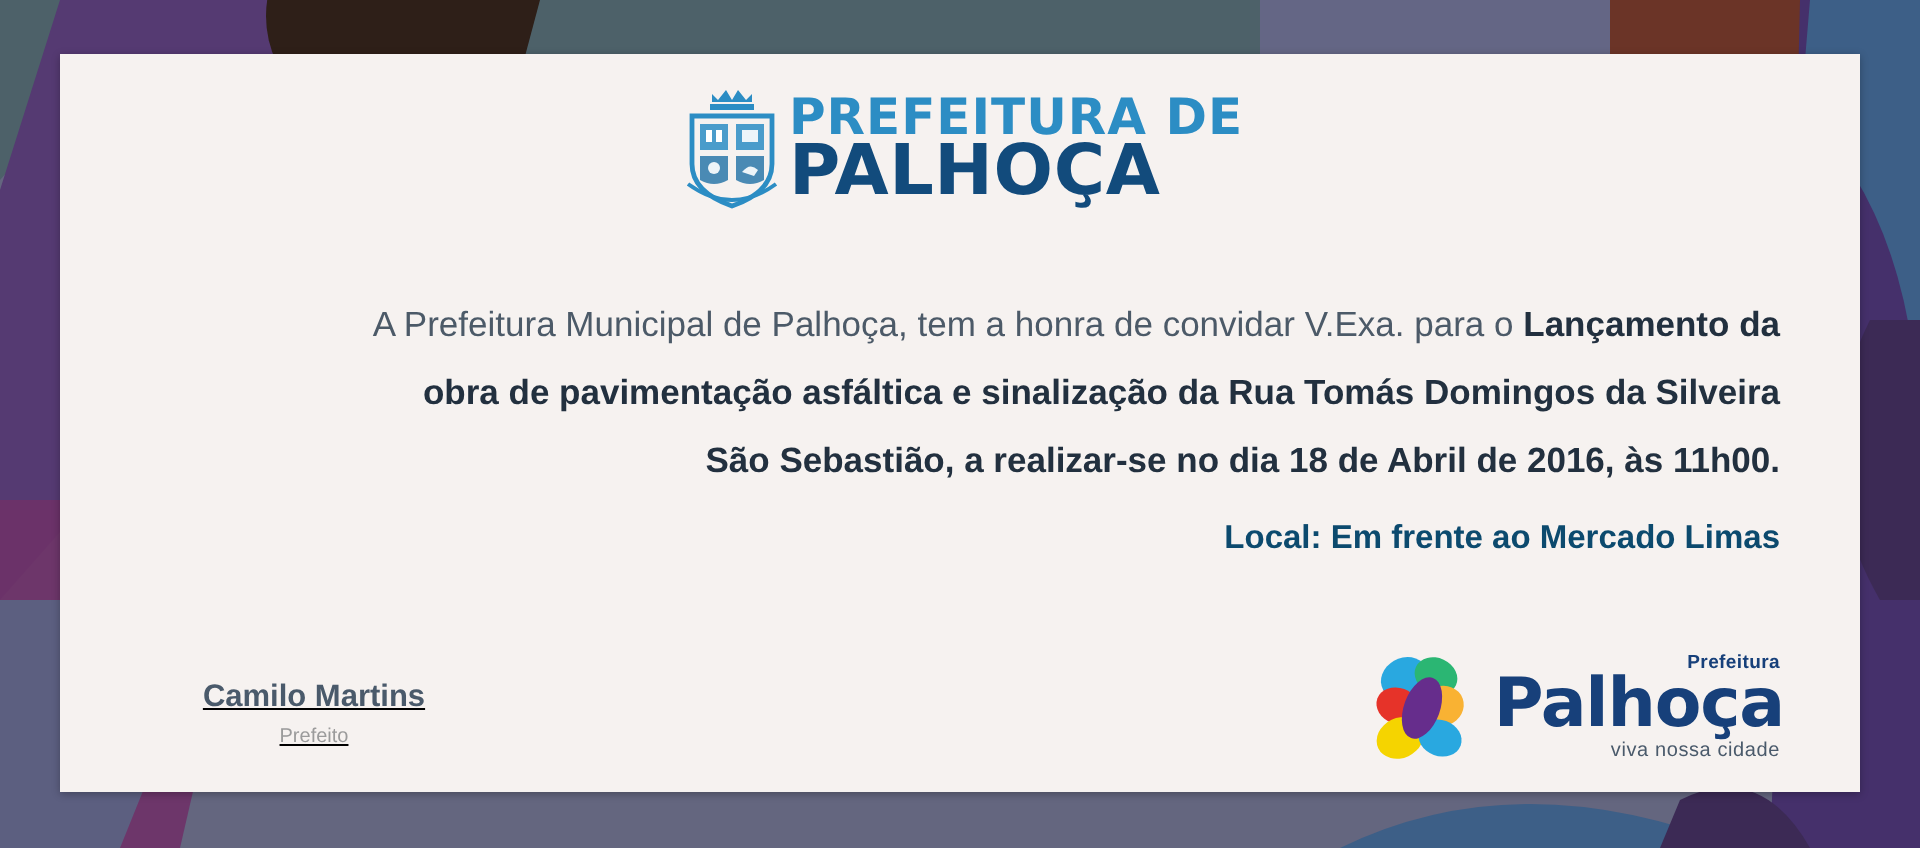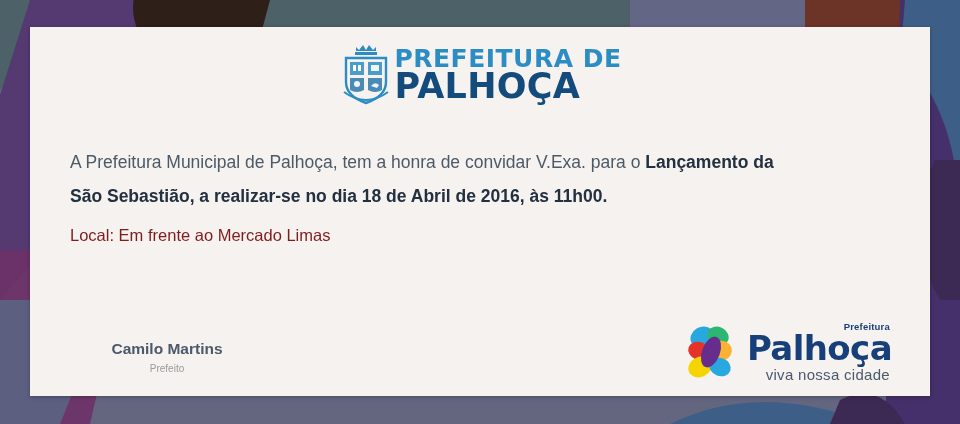--- a/index.html
+++ b/index.html
@@ -73,47 +73,48 @@
     font-family: "DejaVu Sans", sans-serif;
     letter-spacing: 0.3px;
   }
 
   
   .invite-body {
     position: absolute;
     left: 40px;
     right: 40px;
     top: 118px;
-    text-align: left;
+    text-align: right;
   }
   .line {
     font-size: 17.5px;
     line-height: 34px;
     color: #4c5a68;
     font-family: "Liberation Sans", sans-serif;
     white-space: nowrap;
   }
   .line b, .strong {
     color: #22303f;
     font-weight: bold;
   }
   .line-local {
     margin-top: 8px;
     font-size: 16.5px;
-    font-weight: normal;
-    color: #7f1d1d;
+    font-weight: bold;
+    color: #0c4a6e;
     line-height: 28px;
   }
 
   
   .signatures {
     position: absolute;
-    left: 57px;
+    left: 47px;
     bottom: 18px;
     display: flex;
+    text-decoration: underline;
   }
   .sig { text-align: center; min-width: 160px; }
   .sig-name {
     font-size: 15.5px;
     font-weight: bold;
     color: #4a5a6b;
     line-height: 20px;
   }
   .sig-role {
     font-size: 10px;
@@ -149,21 +150,21 @@
   }
   .brand-name {
     font-size: 34px;
     font-weight: bold;
     color: #17407a;
     font-family: "DejaVu Sans", sans-serif;
     letter-spacing: -0.6px;
     line-height: 0.92;
   }
   .brand-tag {
-    font-size: 15px;
+    font-size: 10px;
     color: #4a5a6b;
     align-self: flex-end;
     margin-top: 3px;
     margin-right: 2px;
     letter-spacing: 0.3px;
     text-align: right;
   }
 </style>
 </head>
 <body>
@@ -226,20 +227,21 @@
         <path d="M6 48 Q28 64 50 48" fill="none" stroke="#2c8dc4" stroke-width="2"></path>
       </svg>
       <div class="wordmark">
         <span class="wm-top">PREFEITURA DE</span>
         <span class="wm-bottom">PALHOÇA</span>
       </div>
     </div>
 
     <div class="invite-body">
       <div class="line"><span>A Prefeitura Municipal de Palhoça,  tem a honra de convidar V.Exa. para o </span><b class="strong">Lançamento da</b></div>
+      <div class="line"><b class="strong">obra de pavimentação asfáltica e sinalização da Rua Tomás Domingos da Silveira</b></div>
       <div class="line"><b class="strong">São Sebastião, a realizar-se no dia 18 de Abril de 2016, às 11h00.</b></div>
       <div class="line line-local">Local: Em frente ao Mercado Limas</div>
     </div>
 
     <div class="signatures">
       <div class="sig">
         <div class="sig-name">Camilo Martins</div>
         <div class="sig-role">Prefeito</div>
       </div>
     </div>

